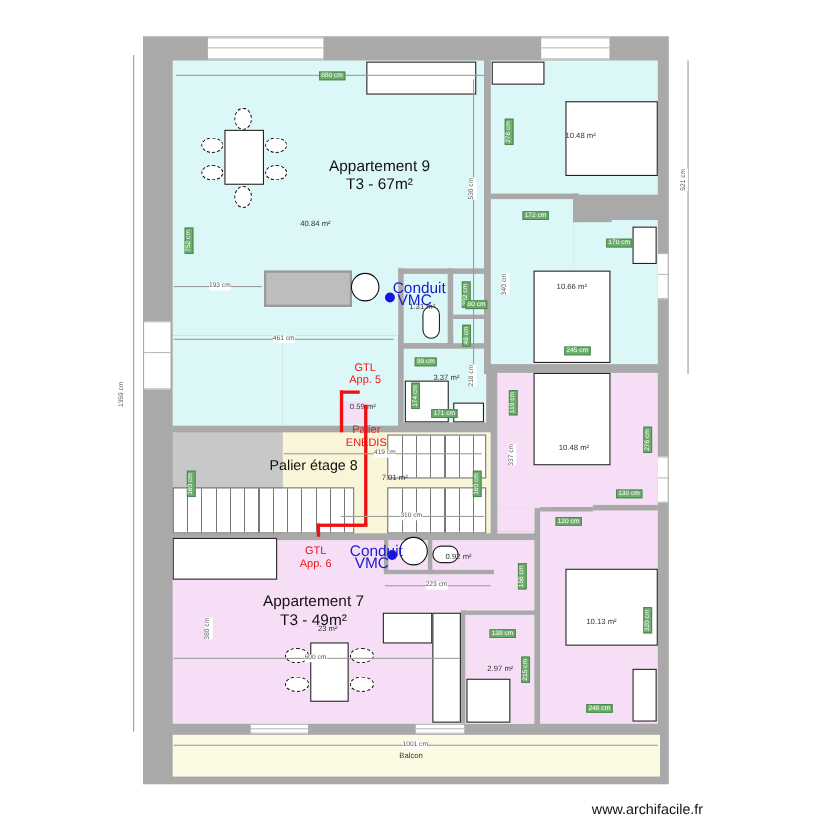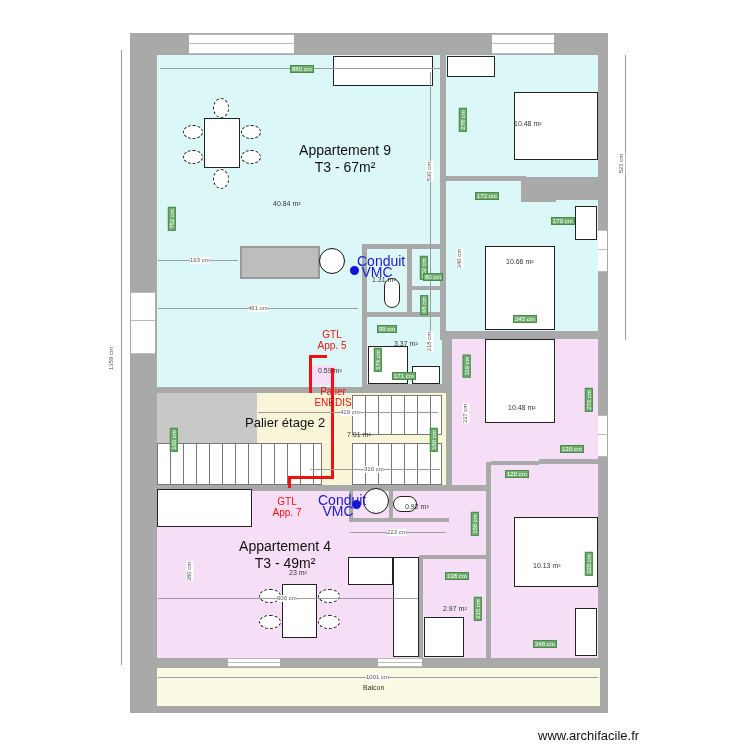--- a/index.html
+++ b/index.html
@@ -191,36 +191,36 @@
 <div class="abs area" style="left:533px;top:562px;">10.13 m²</div>
 <div class="abs area" style="left:289px;top:569px;">23 m²</div>
 <div class="abs area" style="left:443px;top:605px;">2.97 m²</div>
 <div class="abs area" style="left:405px;top:503px;">0.92 m²</div>
 
 <div class="abs title" style="left:295px;top:142px;width:100px;">
   <div>Appartement 9</div>
   <div>T3 - 67m²</div>
 </div>
 <div class="abs title" style="left:235px;top:538px;width:100px;">
-  <div>Appartement 4</div>
+  <div>Appartement 7</div>
   <div>T3 - 49m²</div>
 </div>
-<div class="abs title" style="left:245px;top:414px;font-size:13px;">Palier étage 2</div>
+<div class="abs title" style="left:245px;top:414px;font-size:13px;">Palier étage 8</div>
 
 <div class="abs red" style="left:312px;top:329px;width:40px;">
   <div>GTL</div>
   <div>App. 5</div>
 </div>
 <div class="abs red" style="left:308px;top:386px;width:50px;">
   <div>Palier</div>
   <div>ENEDIS</div>
 </div>
 <div class="abs red" style="left:267px;top:496px;width:40px;">
   <div>GTL</div>
-  <div>App. 7</div>
+  <div>App. 6</div>
 </div>
 <div class="abs blue" style="left:357px;top:256px;width:40px;">
   <div>Conduit</div>
   <div>VMC</div>
 </div>
 <div class="abs blue" style="left:318px;top:495px;width:40px;">
   <div>Conduit</div>
   <div>VMC</div>
 </div>
 

